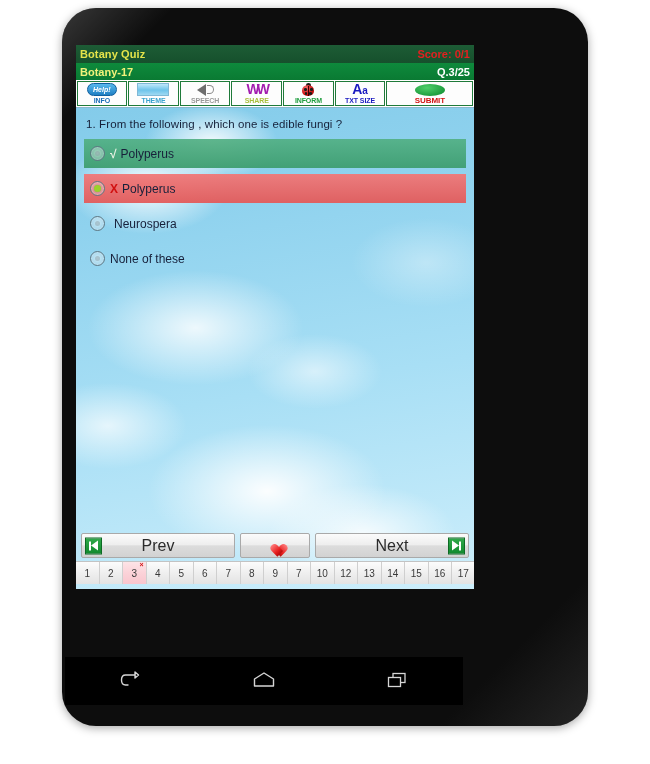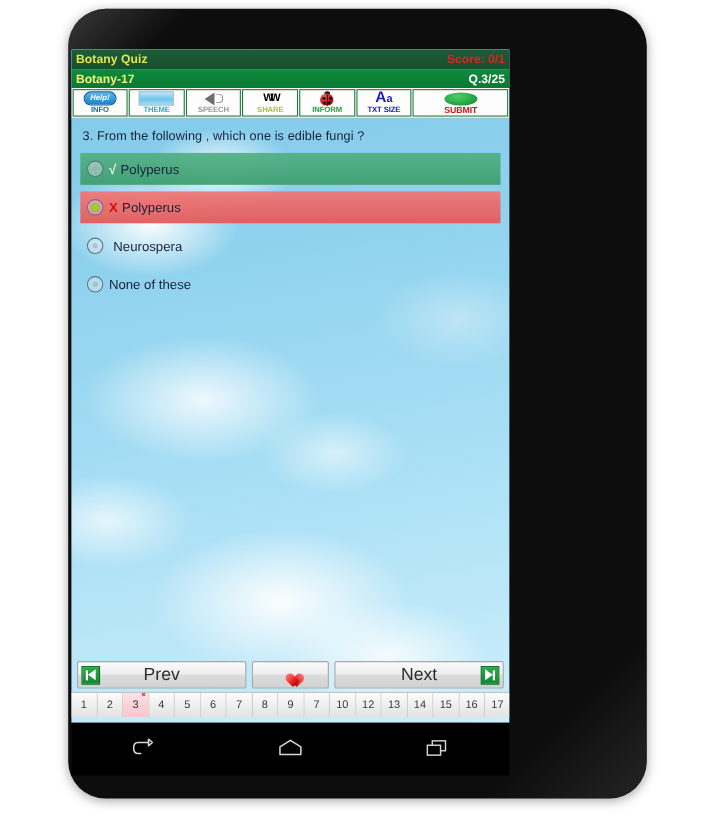--- a/index.html
+++ b/index.html
@@ -24,22 +24,22 @@
     left: 0; top: 0; right: 0; bottom: 0;
     border-radius: 34px;
     background: linear-gradient(135deg, rgba(90,90,90,0.55) 0%, rgba(25,25,25,0) 9%,
                 rgba(0,0,0,0) 88%, rgba(80,80,80,0.35) 100%);
     pointer-events: none;
   }
 
   
   #screen {
     position: absolute;
-    left: 65px; top: 45px;
-    width: 398px; height: 612px;
+    left: 76px; top: 45px;
+    width: 398px; height: 544px;
     overflow: hidden;
     background: #9fd9f2;
   }
 
   
   #sky-bg {
     position: absolute; inset: 0;
     background:
       radial-gradient(ellipse 120px 70px at 18% 26%, rgba(255,255,255,0.96) 0%, rgba(255,255,255,0) 68%),
       radial-gradient(ellipse 95px 55px at 34% 18%, rgba(255,255,255,0.90) 0%, rgba(255,255,255,0) 70%),
@@ -127,21 +127,21 @@
     border-bottom: 6px solid transparent;
     border-right: 9px solid #6e6e6e;
   }
   .ic-speaker .sp-wave {
     width: 7px; height: 9px;
     border: 1.5px solid #8a8a8a;
     border-left: none;
     border-radius: 0 9px 9px 0;
   }
   
-  .ic-share { color: #000000; font-size: 10px; font-weight: bold; letter-spacing: -3px; line-height: 13px; }
+  .ic-share { color: #a21caf; font-size: 14px; font-weight: bold; letter-spacing: -3px; line-height: 13px; }
   
   .ic-bug { position: relative; width: 16px; height: 13px; }
   .ic-bug .body {
     position:absolute; left:2px; top:2px; width:12px; height:11px;
     border-radius: 50% 50% 45% 45%;
     background: radial-gradient(circle at 35% 28%, #f26a6a 0%, #cc1111 60%, #8e0000 100%);
   }
   .ic-bug .head {
     position:absolute; left:5.5px; top:0px; width:5px; height:4px;
     border-radius: 50% 50% 0 0; background:#1a1a1a;
@@ -368,21 +368,21 @@
     <div class="tool-btn wide">
       <div class="tool-gfx">
         <div class="ic-oval"></div>
       </div>
       <div class="tool-label" style="color:#d31414;font-size:8px">SUBMIT</div>
     </div>
 
   </div>
 
   <div id="q-body">
-    <div id="q-text">3. From the following , which one is edible fungi ?</div>
+    <div id="q-text">1. From the following , which one is edible fungi ?</div>
 
     <div class="opt-row correct">
       <div class="radio">
           <div class="dim"></div>
         </div>
       <span class="mark tick">√</span>
       <span class="opt-label">Polyperus</span>
     </div>
 
     <div class="opt-row wrong">

